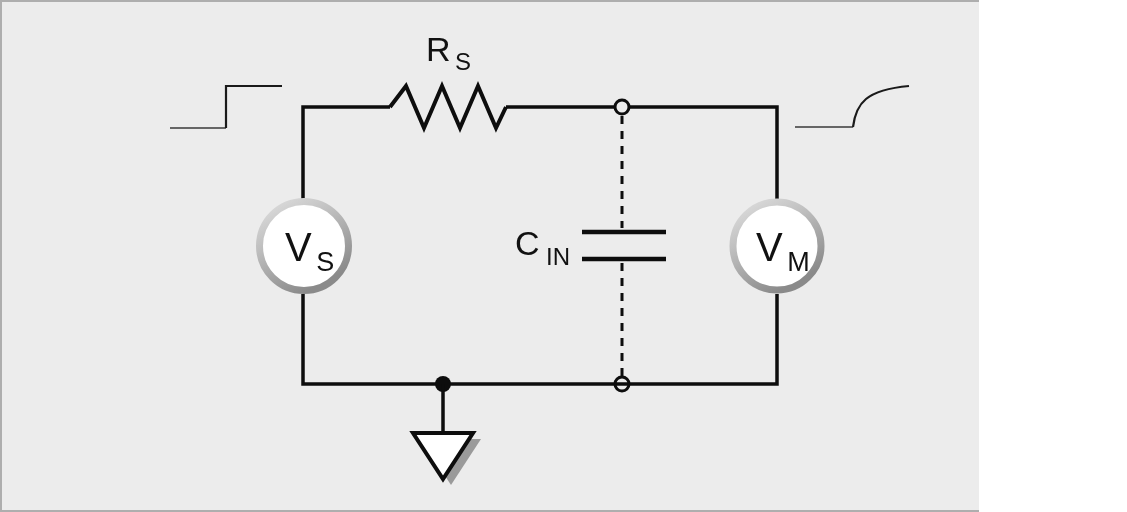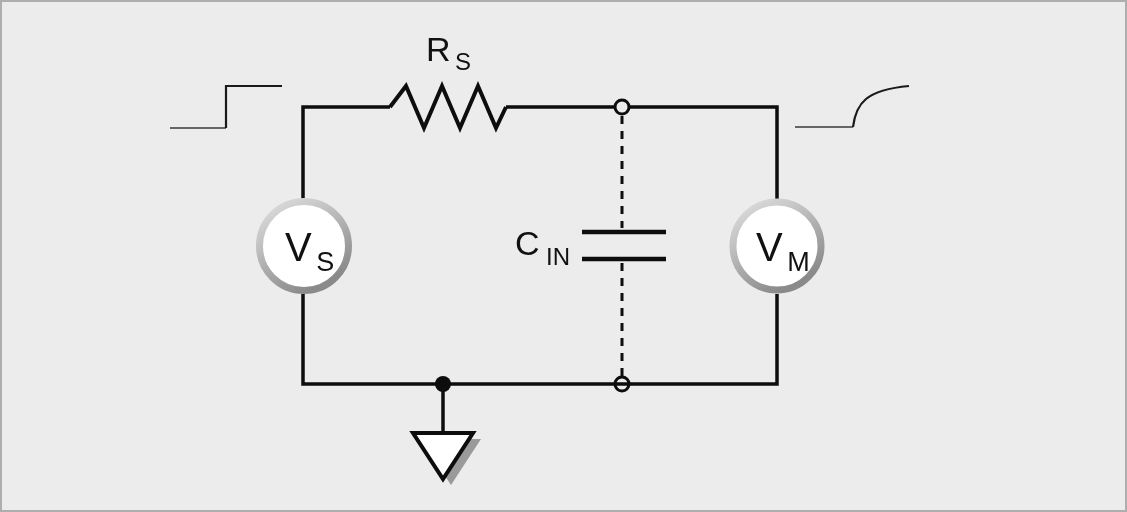--- a/index.html
+++ b/index.html
@@ -3,21 +3,21 @@
 <meta charset="utf-8">
 <style>
   html, body { margin: 0; padding: 0; }
   body {
     width: 1127px; height: 512px;
     background: #ffffff;
     font-family: "Liberation Sans", sans-serif;
   }
   .stage {
     position: relative;
-    width: 1127px; height: 512px;
+    width: 979px; height: 512px;
     overflow: hidden;
   }
   svg { display: block; }
   text {
     font-family: "Liberation Sans", sans-serif;
     fill: #111111;
   }
   .lbl-main { font-size: 34px; }
   .lbl-sub  { font-size: 24px; }
   .src-main { font-size: 40px; }

